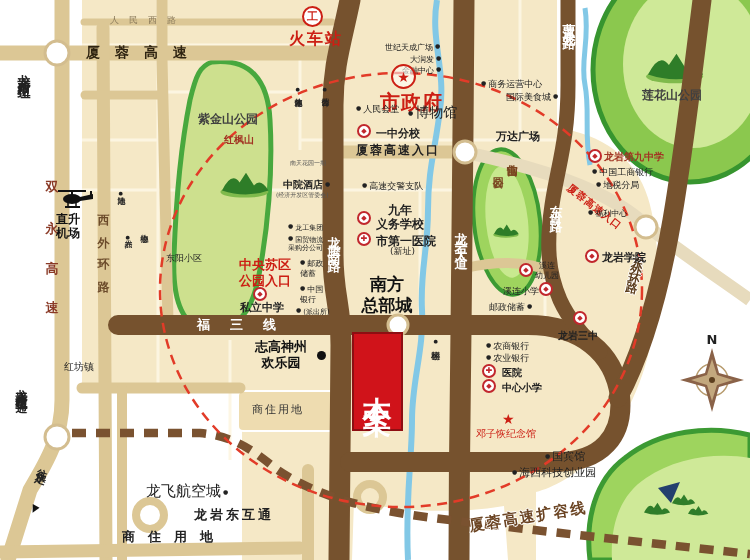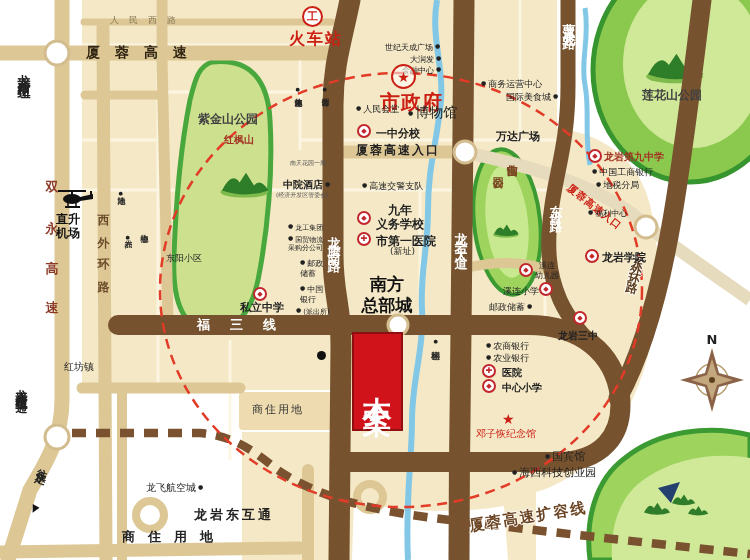--- a/index.html
+++ b/index.html
@@ -156,35 +156,39 @@
   <div class="lb b ctr" style="left:56px;top:212px;font-size:12px;color:#111;">直升
 机场</div>
   <div class="lb v vda" style="left:116px;top:190px;font-size:8px;">陆地港</div>
   <div class="lb v" style="left:139px;top:228px;font-size:8px;">物流中心</div>
   <div class="lb v vda" style="left:123px;top:234px;font-size:8px;">农产品</div>
   <div class="lb" style="left:166px;top:253px;font-size:9px;">东阳小区</div>
   <div class="lb" style="left:64px;top:361px;font-size:10px;">红坊镇</div>
 
   <div class="lb b green" style="left:198px;top:100px;font-size:12px;margin-top:12px;">紫金山公园</div>
   <div class="lb b dred" style="left:224px;top:134px;font-size:10px;">红枫山</div>
+  <div class="lb b red ctr" style="left:232px;top:257px;font-size:13px;width:66px;">中央苏区
+公园入口</div>
   <span class="ic ring ic-school" style="left:253px;top:287px;"></span>
   <div class="lb b" style="left:240px;top:301px;font-size:11px;">私立中学</div>
+  <div class="lb b ctr" style="left:248px;top:339px;font-size:13px;width:66px;color:#111;">志高神州
+欢乐园</div>
   <span class="bigdot" style="left:317px;top:351px;"></span>
   <div class="lb" style="left:252px;top:403px;font-size:11px;letter-spacing:2px;color:#333;">商住用地</div>
 
   <div class="lb b white" style="left:197px;top:317px;font-size:13px;letter-spacing:20px;">福三线</div>
   <div class="lb v b white" style="left:326px;top:226px;font-size:13px;letter-spacing:8px;">龙腾南路</div>
   <div class="lb v b white" style="left:453px;top:222px;font-size:13px;letter-spacing:8px;">龙岩大道</div>
   <div class="lb v b white" style="left:561px;top:12px;font-size:13px;letter-spacing:5px;">曹溪北路</div>
   <div class="lb v b white" style="left:548px;top:194px;font-size:13px;letter-spacing:8px;">东肖路</div>
   <div class="lb v b dbrown halo" style="left:630px;top:246px;font-size:12px;letter-spacing:9px;transform:rotate(13deg);">东外环路</div>
 
   <div class="lb b" style="left:194px;top:507px;font-size:13px;letter-spacing:3px;">龙岩东互通</div>
   <div class="lb b" style="left:122px;top:529px;font-size:13px;letter-spacing:13px;">商住用地</div>
-  <div class="lb dr" style="left:146px;top:482px;font-size:10px;">龙飞航空城</div>
+  <div class="lb dr" style="left:146px;top:482px;font-size:15px;">龙飞航空城</div>
   <div class="lb v b" style="left:38px;top:460px;font-size:11px;letter-spacing:2px;transform:rotate(16deg);">往永定</div>
   <span class="arrow-tri" style="left:31px;top:503px;">▼</span>
   <div class="lb v b" style="left:14px;top:379px;font-size:12px;letter-spacing:2px;">龙岩南枢纽互通</div>
 
   <span class="ic train" style="left:302px;top:6px;"></span>
   <div class="lb b red" style="left:289px;top:29px;font-size:16px;letter-spacing:2px;">火车站</div>
   <div class="lb dr" style="left:385px;top:42px;font-size:8px;">世纪天成广场</div>
   <div class="lb dr" style="left:410px;top:54px;font-size:8px;">大润发</div>
   <div class="lb dr" style="left:402px;top:65px;font-size:8px;">金融中心</div>
   <span class="ic gov" style="left:391px;top:64px;"></span>

